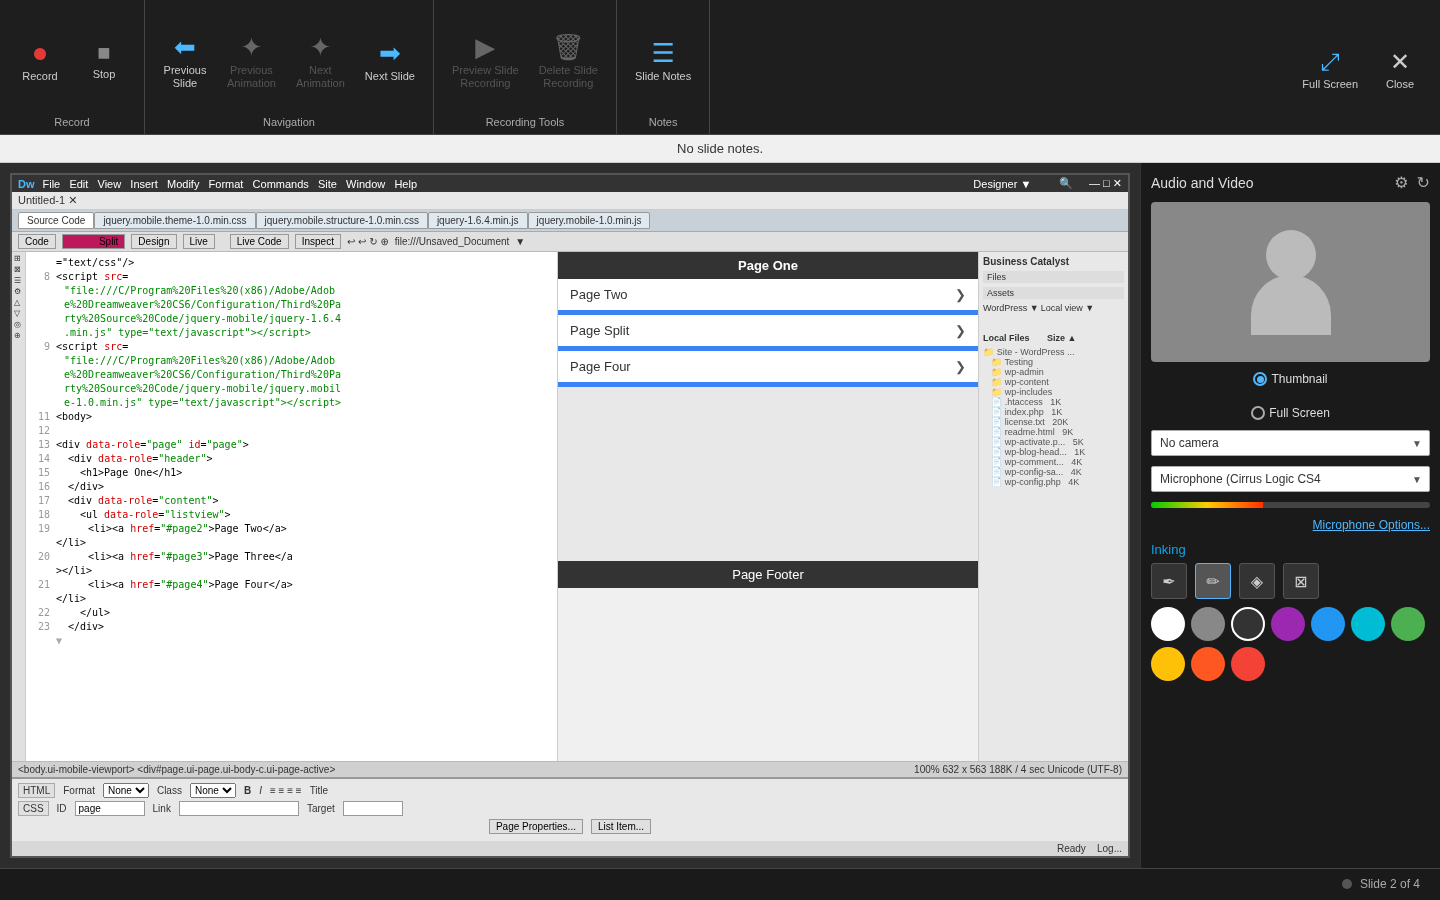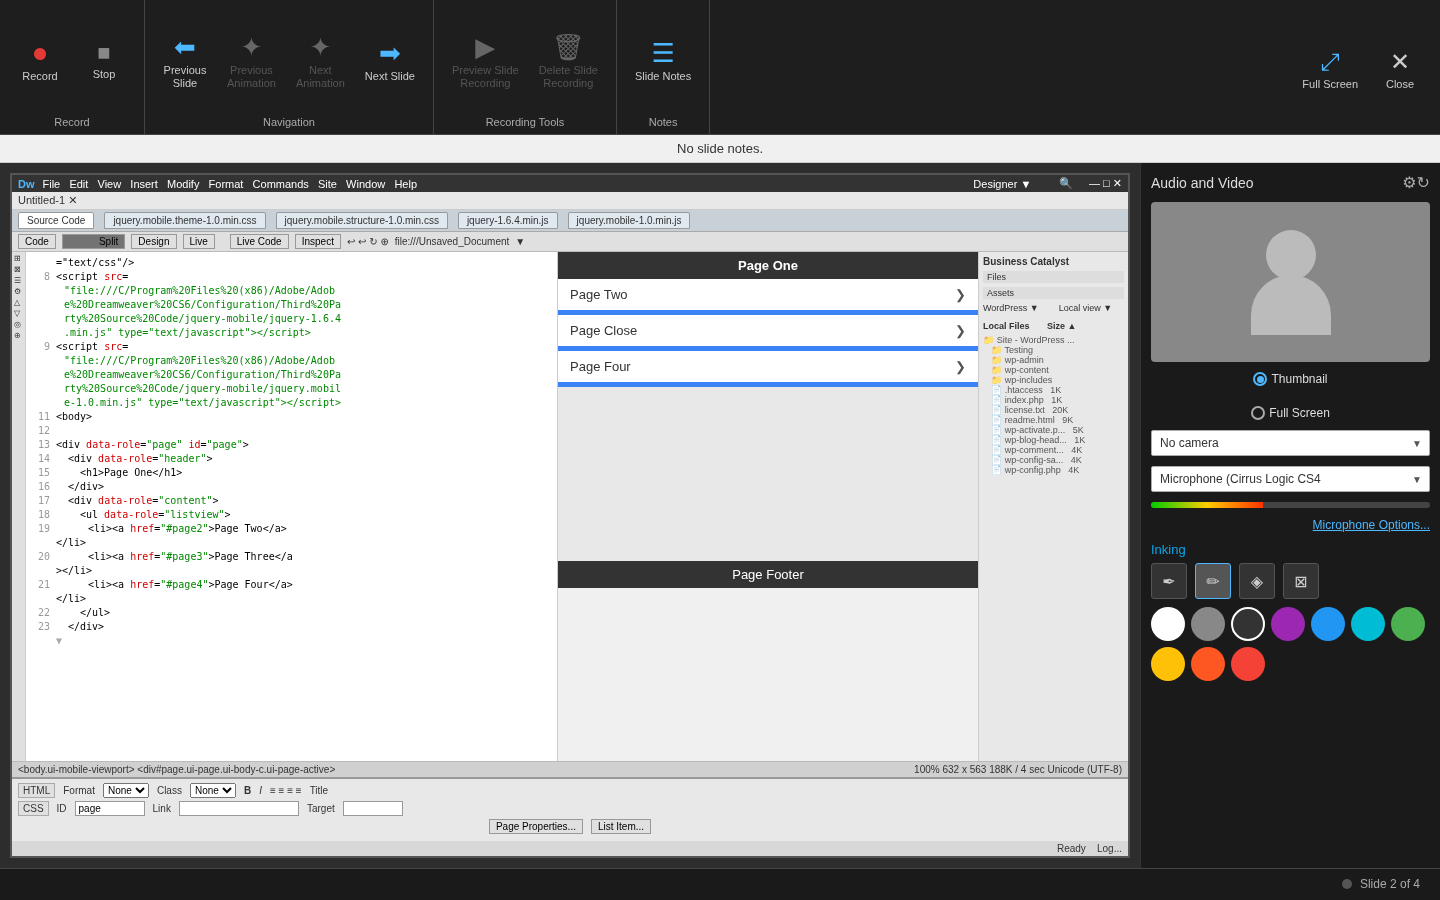--- a/index.html
+++ b/index.html
@@ -130,21 +130,21 @@
       padding: 2px 6px;
       display: flex;
       gap: 10px;
       font-size: 11px;
       border-bottom: 1px solid #ccc;
     }
     .dw-tabs {
       background: #c8d0d8;
       padding: 2px 6px;
       display: flex;
-      gap: 10px;
+      gap: 0;
       font-size: 10px;
       border-bottom: 1px solid #aaa;
     }
     .dw-tab {
       background: #e0e8f0;
       padding: 2px 8px;
       border: 1px solid #999;
       border-radius: 2px 2px 0 0;
       color: #333;
       font-size: 10px;
@@ -266,20 +266,21 @@
       background: #1a1a1a;
       border-left: 1px solid #333;
       display: flex;
       flex-direction: column;
       padding: 10px;
       gap: 10px;
     }
     .right-panel-title {
       display: flex;
       align-items: center;
+      gap: 8px;
       font-size: 14px;
       font-weight: 500;
       color: #ddd;
     }
     .right-panel-title .icon-btn {
       cursor: pointer;
       color: #aaa;
       font-size: 16px;
       background: none;
       border: none;
@@ -558,21 +559,21 @@
         </div>
         <div class="dw-tabs">
           <span class="dw-tab active">Source Code</span>
           <span class="dw-tab">jquery.mobile.theme-1.0.min.css</span>
           <span class="dw-tab">jquery.mobile.structure-1.0.min.css</span>
           <span class="dw-tab">jquery-1.6.4.min.js</span>
           <span class="dw-tab">jquery.mobile-1.0.min.js</span>
         </div>
         <div class="dw-toolbar-row">
           <button class="dw-btn-small">Code</button>
-          <button class="dw-btn-small" style="background:#737373;padding-left:36px;">Split</button>
+          <button class="dw-btn-small" style="background:#be185d;padding-left:36px;">Split</button>
           <button class="dw-btn-small">Design</button>
           <button class="dw-btn-small">Live</button>
           <span> &nbsp; </span>
           <button class="dw-btn-small">Live Code</button>
           <button class="dw-btn-small">Inspect</button>
           <span> ↩ ↩ ↻ ⊕ </span>
           <span>file:///Unsaved_Document</span>
           <span>▼</span>
         </div>
         <div class="dw-main">
@@ -705,39 +706,39 @@
                   </div>
               </div>
 
               <div class="dw-preview-panel">
                 <div class="dw-page-header">Page One</div>
                 <div class="dw-page-item">
                   <span>Page Two</span>
                     <span class="dw-page-arrow">❯</span>
                 </div>
                 <div class="dw-page-item">
-                  <span>Page Close</span>
+                  <span>Page Split</span>
                     <span class="dw-page-arrow">❯</span>
                 </div>
                 <div class="dw-page-item">
                   <span>Page Four</span>
                     <span class="dw-page-arrow">❯</span>
                 </div>
                 <div style="flex:1;background:#e8e8e8;"></div>
                 <div class="dw-page-footer">Page Footer</div>
                 <div style="flex:1;"></div>
               </div>
 
               <div class="dw-right-panel">
                 <div style="font-weight:bold;margin-bottom:4px;">Business Catalyst</div>
                 <div style="display:flex;gap:4px;margin-bottom:4px;flex-direction:column;">
                   <span style="background:#ddd;padding:1px 4px;font-size:9px;">Files</span>
                   <span style="background:#ddd;padding:1px 4px;font-size:9px;">Assets</span>
                 </div>
-                <div style="display:flex;gap:20px;align-items:center;margin-bottom:8px;text-align:center;">
+                <div style="display:flex;gap:2px;align-items:center;margin-bottom:20px;text-align:center;">
                   <span style="font-size:9px;">WordPress ▼</span>
                   <span style="font-size:9px;">Local view ▼</span>
                 </div>
                 <div style="margin-bottom:4px;font-size:9px;font-weight:bold;">Local Files &nbsp;&nbsp;&nbsp;&nbsp;&nbsp; Size ▲</div>
                 <div style="font-size:9px;color:#555;">
                   <div>📁 Site - WordPress ...</div>
                   <div style="padding-left:8px;">📁 Testing</div>
                   <div style="padding-left:8px;">📁 wp-admin</div>
                   <div style="padding-left:8px;">📁 wp-content</div>
                   <div style="padding-left:8px;">📁 wp-includes</div>

